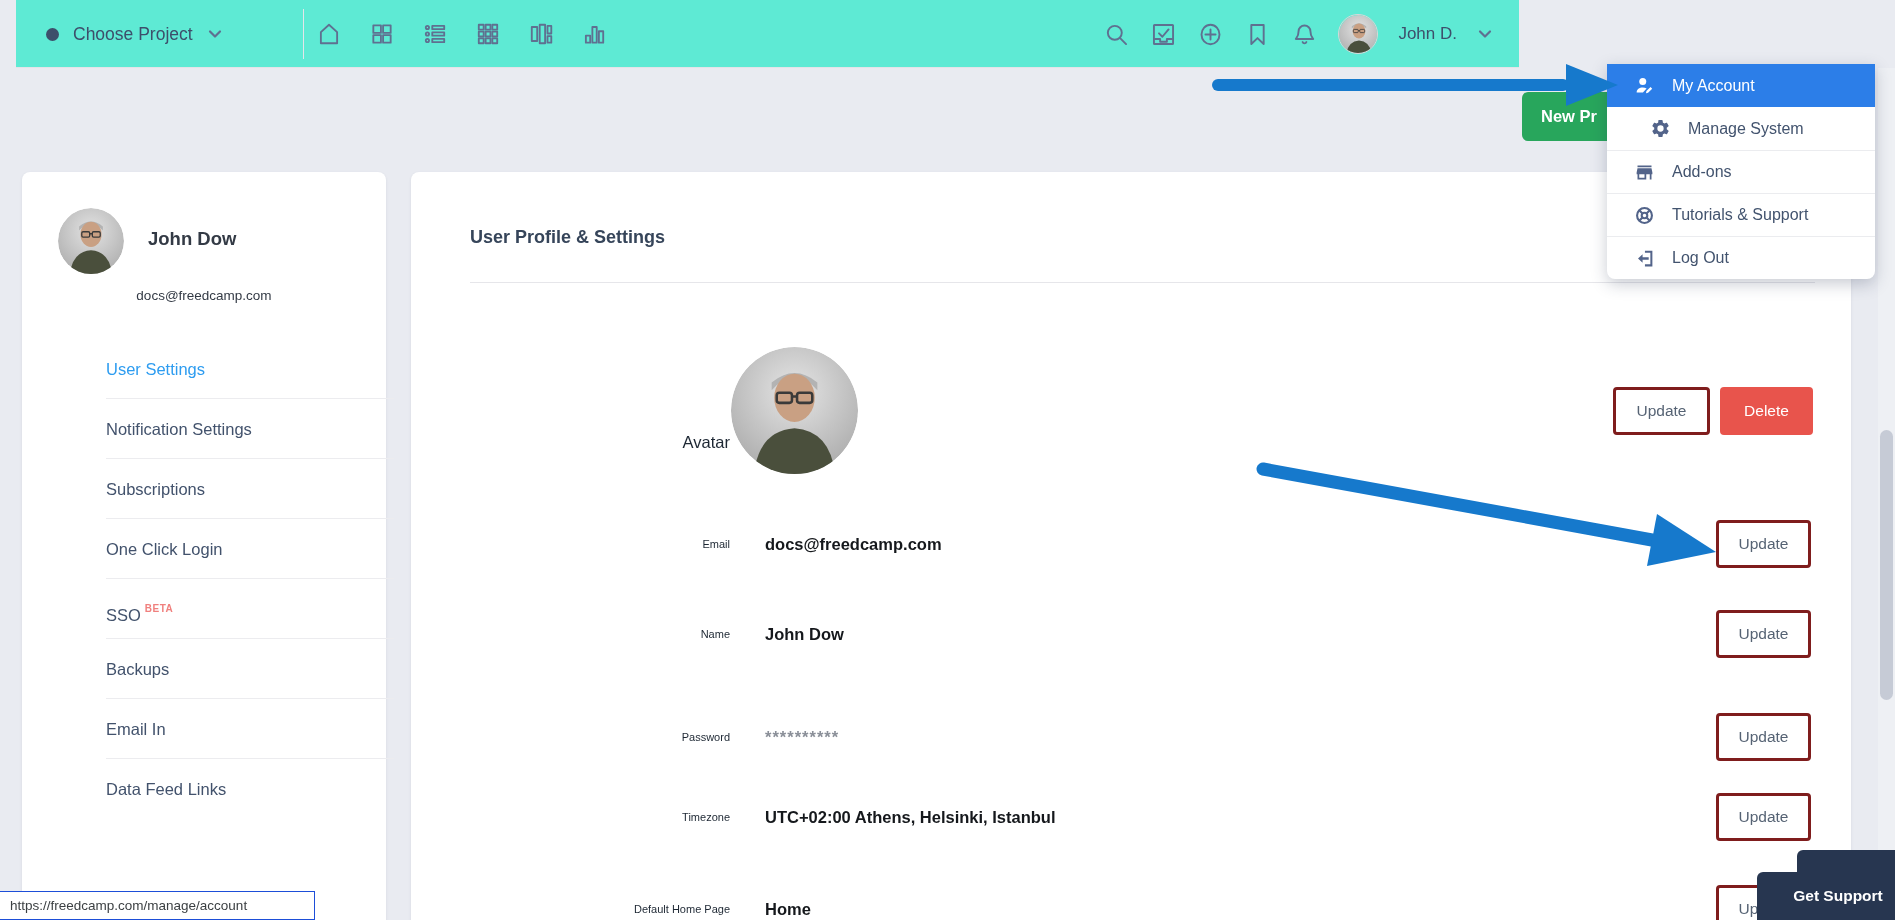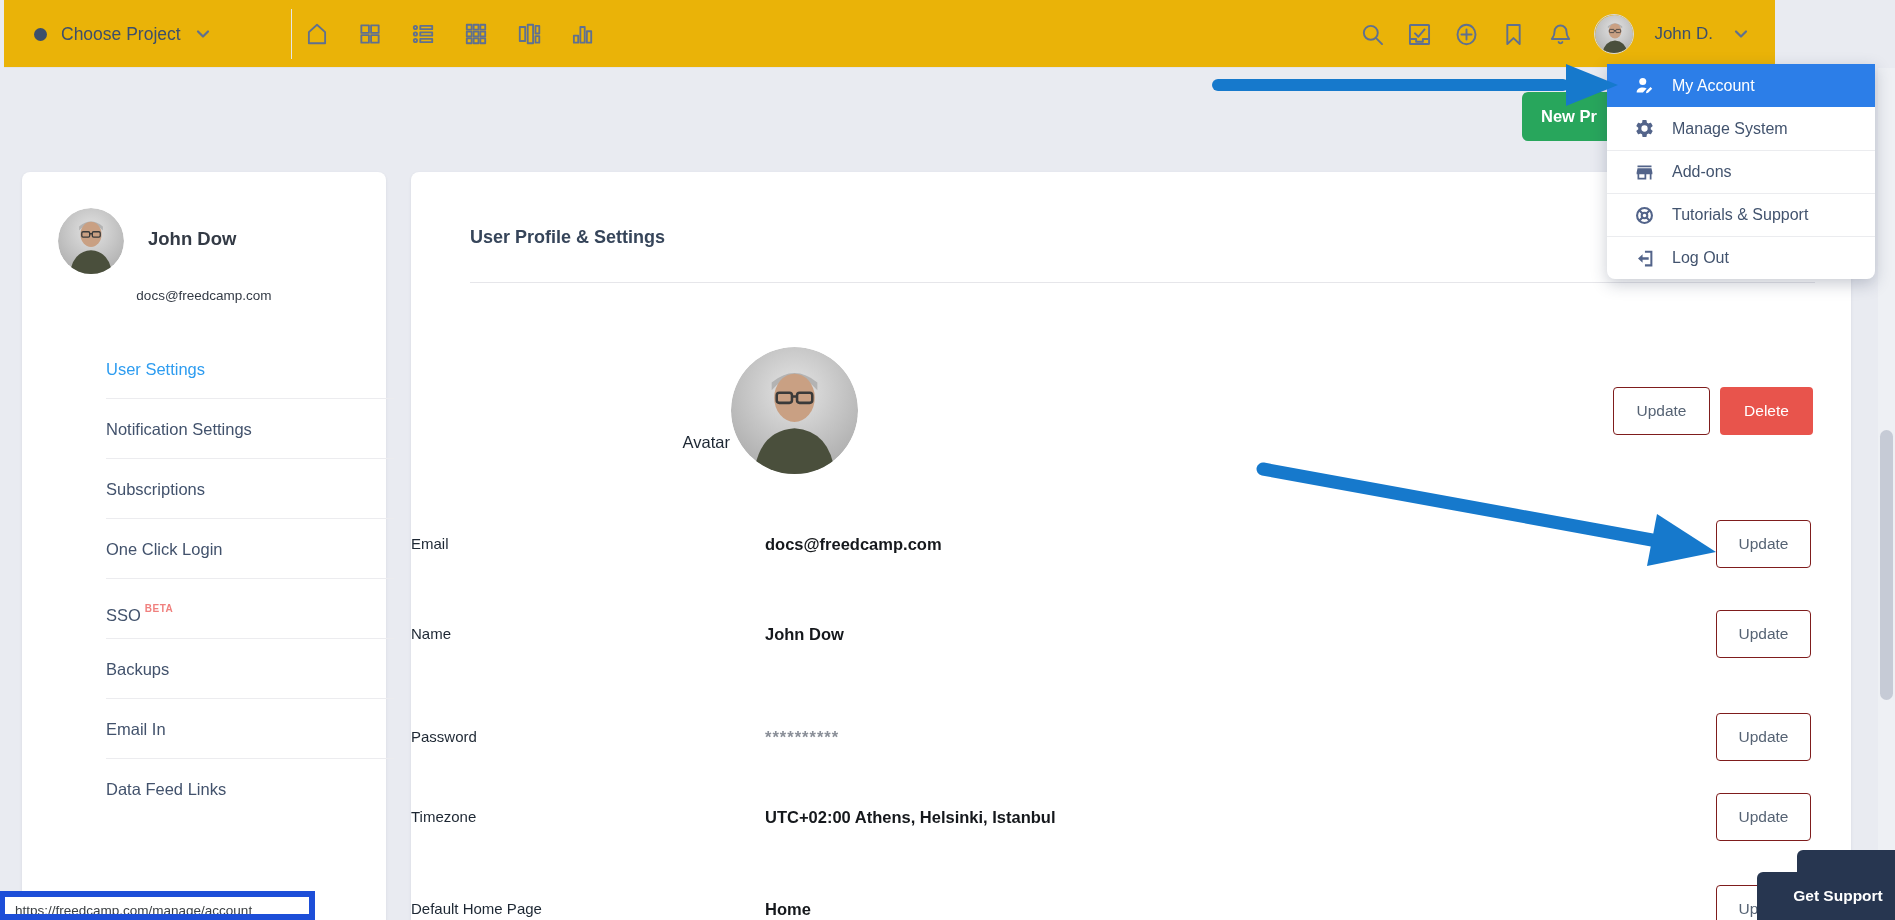--- a/index.html
+++ b/index.html
@@ -1,21 +1,21 @@
 <!DOCTYPE html>
 <html><head>
 <meta charset="utf-8">
 <style>
   * { margin:0; padding:0; box-sizing:border-box; }
   html,body { width:1895px; height:920px; overflow:hidden; }
   body { font-family:"Liberation Sans", sans-serif; background:#e9ebf1; position:relative; }
   .stage { position:absolute; inset:0; width:1895px; height:920px; }
 
   
-  .navbar { position:absolute; left:4px; top:0; width:1771px; height:68px; background:#eab308;
+  .navbar { position:absolute; left:16px; top:0; width:1503px; height:68px; background:#5eead4;
             border-bottom:1px solid #e3e4e8; z-index:5; }
   .proj-sel { position:absolute; left:22px; top:0; height:68px; display:flex; align-items:center; gap:14px;
               cursor:pointer; }
   .proj-bullet { width:13px; height:13px; border-radius:50%; background:#3d4f6b; margin-left:8px; }
   .proj-label { font-size:17.5px; color:#3d4f6b; }
   .nav-vdiv { position:absolute; left:287px; top:9px; height:50px; width:1px; background:#e4e5e9; }
   .nav-icons { position:absolute; left:300px; top:0; height:68px; display:flex; align-items:center; gap:27px; }
   .nav-icons .nico { width:26px; height:26px; cursor:pointer; }
   .nav-right { position:absolute; right:26px; top:0; height:68px; display:flex; align-items:center; gap:20px; }
   .nav-right .nico { width:27px; height:27px; cursor:pointer; }
@@ -31,21 +31,21 @@
                  font-family:"Liberation Sans", sans-serif; cursor:pointer; }
 
   
   .user-menu { position:absolute; left:1607px; top:64px; width:268px; background:#fff; z-index:6;
                border-radius:0 0 8px 8px; box-shadow:0 5px 16px rgba(40,50,80,.25); overflow:hidden; }
   .um-item { height:43px; display:flex; align-items:center; gap:17px; padding-left:27px; cursor:pointer;
              color:#42536e; font-size:16px; border-top:1px solid #ebecef; }
   .um-item:first-child { border-top:none; }
   .um-item .um-ic { width:21px; height:21px; flex:0 0 auto; }
   .um-item.active { background:#2c7ee8; color:#fff; border-top:none; }
-  .um-item.active + .um-item { border-top:none; }
+  .um-item.active + .um-item { border-top:none;margin-left:16px; }
   svg.fill-ic { fill:#53648a; }
   .um-item.active svg.fill-ic { fill:#fff; }
 
   
   .card { position:absolute; background:#fff; border-radius:8px; box-shadow:0 1px 3px rgba(60,70,90,.10); z-index:1; }
   .sidebar { left:22px; top:172px; width:364px; height:780px; }
   .maincard { left:411px; top:172px; width:1440px; height:780px; }
 
   
   .sb-avatar { position:absolute; left:36px; top:36px; width:66px; height:66px; border-radius:50%; overflow:hidden; }
@@ -59,38 +59,38 @@
   .side-item.active { color:#2d9cf0; }
   .active-bar { position:absolute; right:0; top:3px; bottom:3px; width:5px; background:#1f8ceb; border-radius:2px 0 0 2px; }
   .beta-badge { color:#f0807e; font-size:10px; vertical-align:9px; letter-spacing:.5px; margin-left:4px;font-weight:bold; }
 
   
   .main-title { position:absolute; left:59px; top:55px; font-size:18px; font-weight:bold; color:#36455a; }
   .main-divider { position:absolute; left:59px; top:110px; width:1345px; height:1px; background:#e6e6ea; }
   .avatar-label { position:absolute; left:0; top:225px; width:319px; text-align:right; font-size:16.5px; color:#1d2733;margin-top:36px; }
   .avatar-photo { position:absolute; left:320px; top:175px; width:127px; height:127px; border-radius:50%; overflow:hidden; }
   .btn { font-family:"Liberation Sans", sans-serif; font-size:15.5px; border-radius:4px; cursor:pointer;
-         background:#fff; border:1px solid #7f1d1d; color:#566374; }
+         background:#fff; border:3px solid #7f1d1d; color:#566374; }
   .btn.update-av { position:absolute; left:1202px; top:215px; width:97px; height:48px; }
   .btn.delete { position:absolute; left:1309px; top:215px; width:93px; height:48px; background:#e8544c;
                 border:none; color:#fff; }
   .frow { position:absolute; left:411px; width:1440px; height:48px; z-index:1; }
-  .flabel { position:absolute; left:0; top:0; width:319px; height:48px; line-height:48px; text-align:left;
-            font-size:15px; color:#1d2733; }
+  .flabel { position:absolute; left:0; top:0; width:319px; height:48px; line-height:48px; text-align:right;
+            font-size:11px; color:#1d2733; }
   .fvalue { position:absolute; left:354px; top:0; height:48px; line-height:48px; font-size:16.5px;
             font-weight:bold; color:#15181c; }
   .fvalue.muted { color:#8a8f98; font-weight:bold; letter-spacing:1px; }
   .frow .btn { position:absolute; left:1305px; top:0; width:95px; height:48px; }
 
   
   .arrows { position:absolute; left:0; top:0; z-index:9; pointer-events:none; }
 
   
   .url-tip { position:absolute; left:-1px; top:891px; width:316px; height:29px; background:#fff;
-             border:6px solid #1d4ed8; z-index:7; font-size:13.5px; color:#3c4043; line-height:27px;
+             border:1px solid #1d4ed8; z-index:7; font-size:13.5px; color:#3c4043; line-height:27px;
              padding-left:10px; white-space:nowrap; overflow:hidden; }
 
   
   .support-ext { position:absolute; left:1797px; top:850px; width:98px; height:26px; background:#273650;
                  border-radius:6px 0 0 0; z-index:7; }
   .support-btn { position:absolute; left:1757px; top:872px; width:138px; height:48px; background:#273650;
                  border:none; border-radius:6px 0 0 0; color:#fff; font-weight:bold; font-size:15.5px;
                  z-index:8; font-family:"Liberation Sans", sans-serif; cursor:pointer;padding-left:24px; }
 
   

